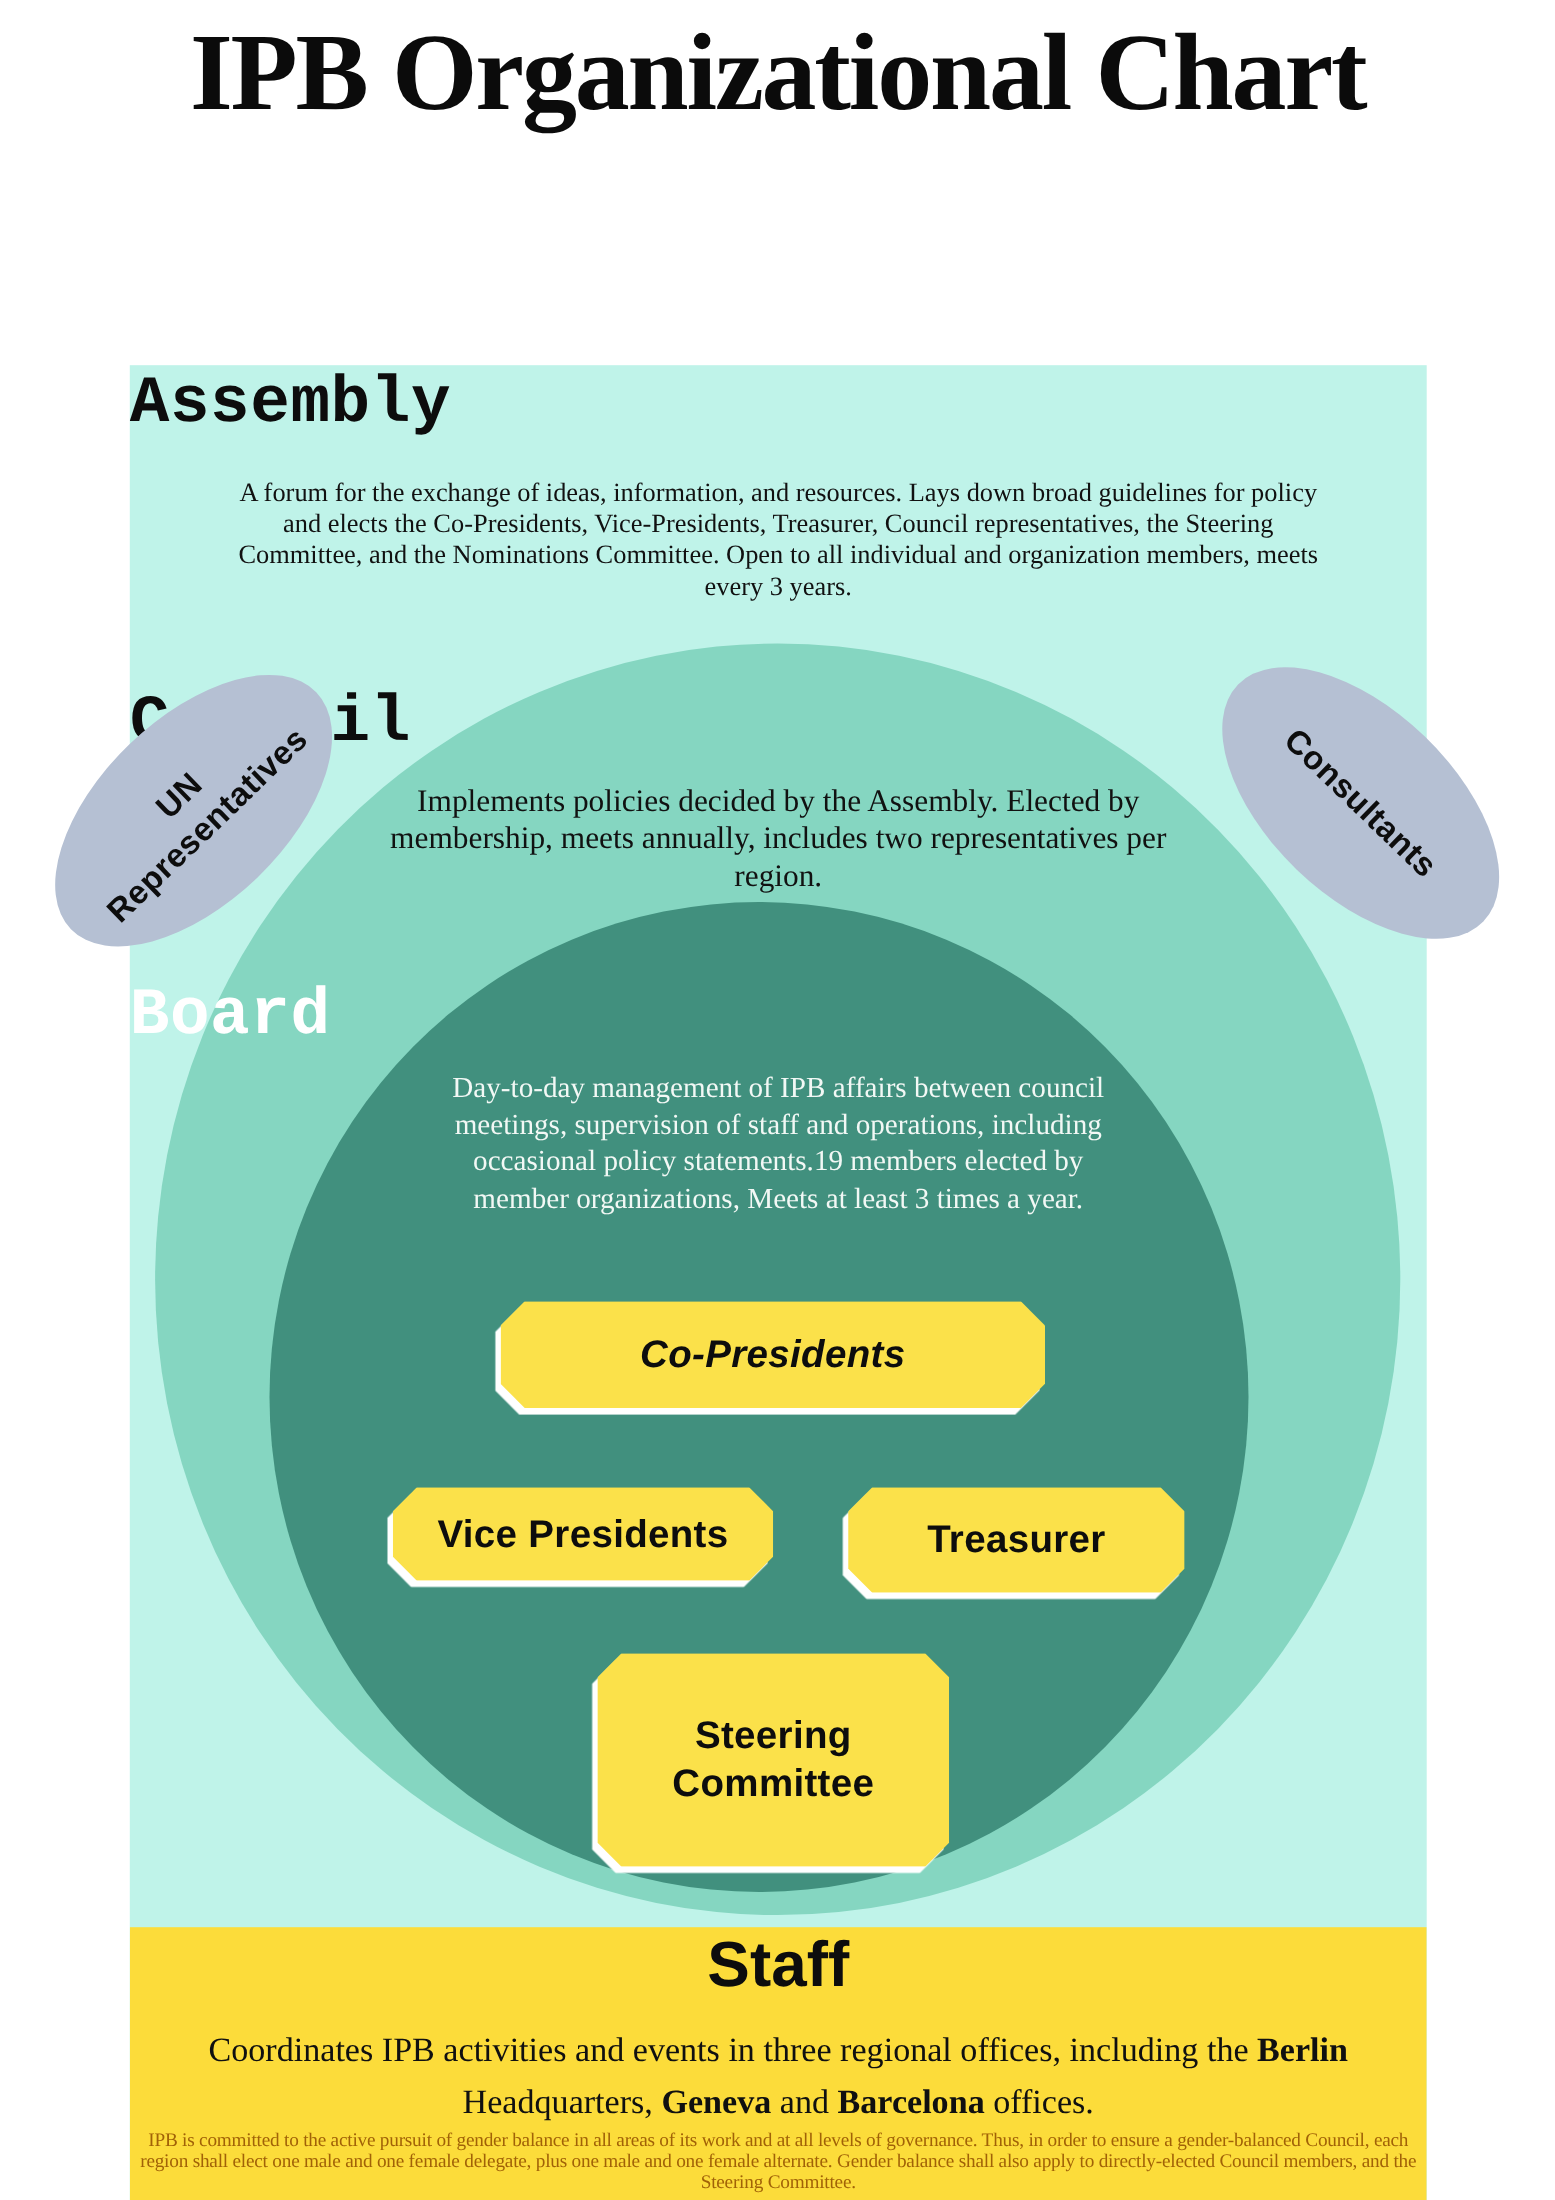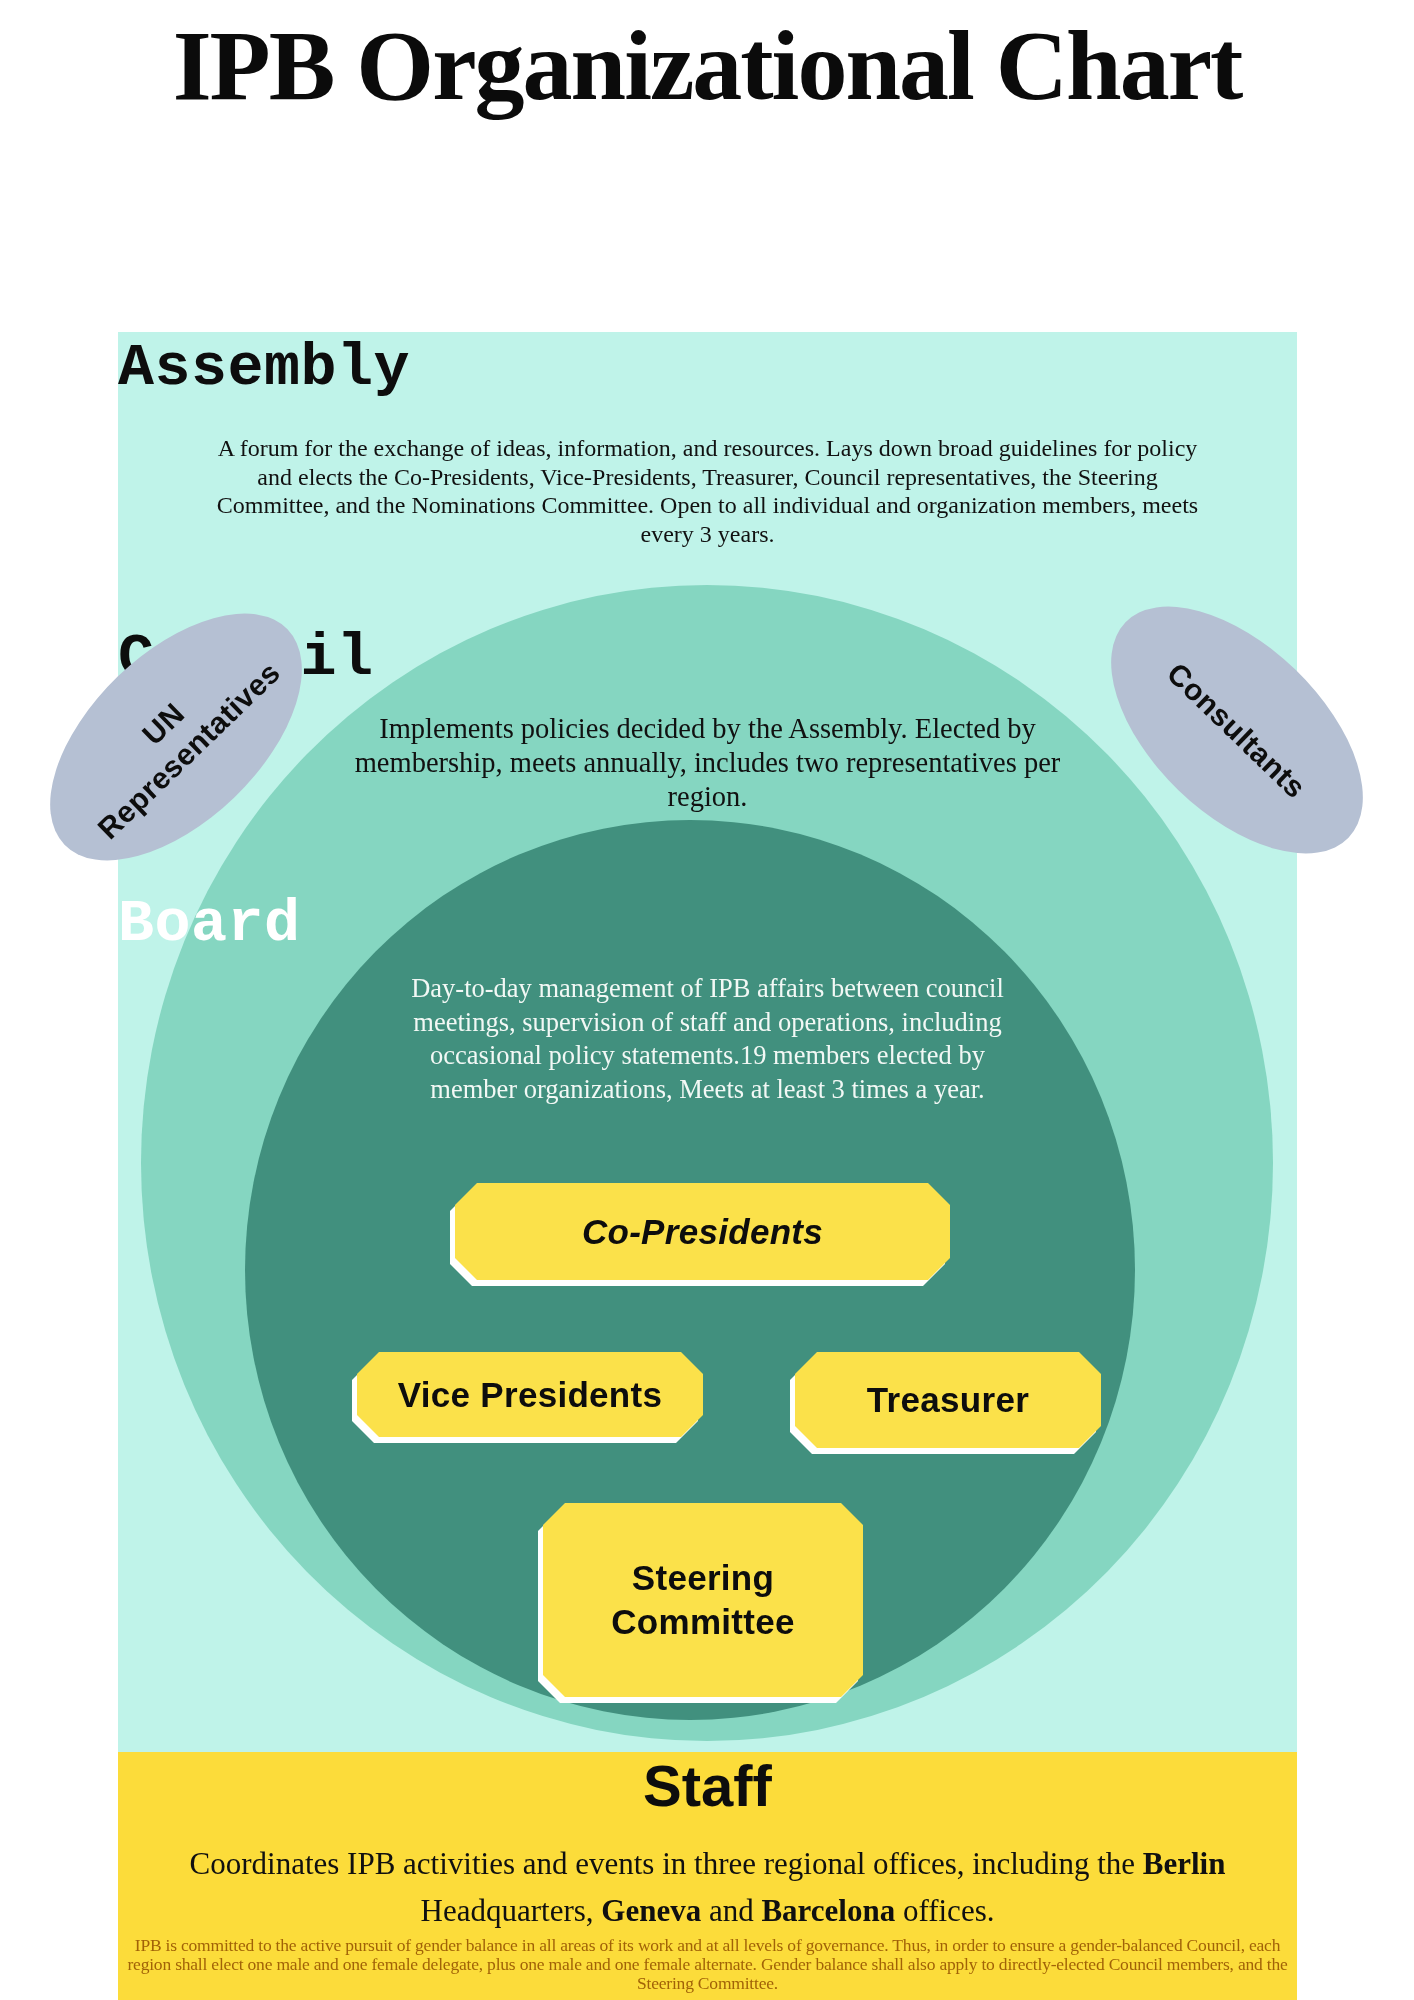--- a/index.html
+++ b/index.html
@@ -47,21 +47,21 @@
   .btn-wrap{position:absolute;filter:drop-shadow(-5px 6px 0 #ffffff);}
   .btn{
     width:100%;height:100%;background:var(--accent-yellow);
     display:flex;align-items:center;justify-content:center;text-align:center;
     font-family:"Liberation Sans","DejaVu Sans",sans-serif;font-weight:800;
     font-size:35px;color:#0d0d0d;letter-spacing:0.3px;line-height:1.25;
     clip-path:polygon(22px 0,calc(100% - 22px) 0,100% 22px,100% calc(100% - 22px),calc(100% - 22px) 100%,22px 100%,0 calc(100% - 22px),0 22px);
   }
   .pos-co{left:337px;top:851px;width:495px;height:97px;font-style:italic;}
   .pos-vice{left:239px;top:1020px;width:346px;height:85px;}
-  .pos-treasurer{left:636px;top:1020px;width:347px;height:96px;padding-left:41px;}
+  .pos-treasurer{left:612px;top:1020px;width:347px;height:96px;padding-left:41px;}
   .pos-steering{left:425px;top:1171px;width:320px;height:194px;}
   
   .staff{position:absolute;left:0;top:1420px;width:100%;height:248px;background:var(--staff-yellow);}
   .h-staff{top:0;font-size:58px;position:absolute;left:0;width:100%;text-align:center;
     font-family:Liberation Sans, sans-serif;font-weight:800;color:#0d0d0d;}
   .staff-body{
     position:absolute;top:88px;left:50%;transform:translateX(-50%);width:1130px;
     text-align:center;font-size:31px;line-height:47px;color:#101010;
   }
   .staff-body b{font-weight:bold;}

